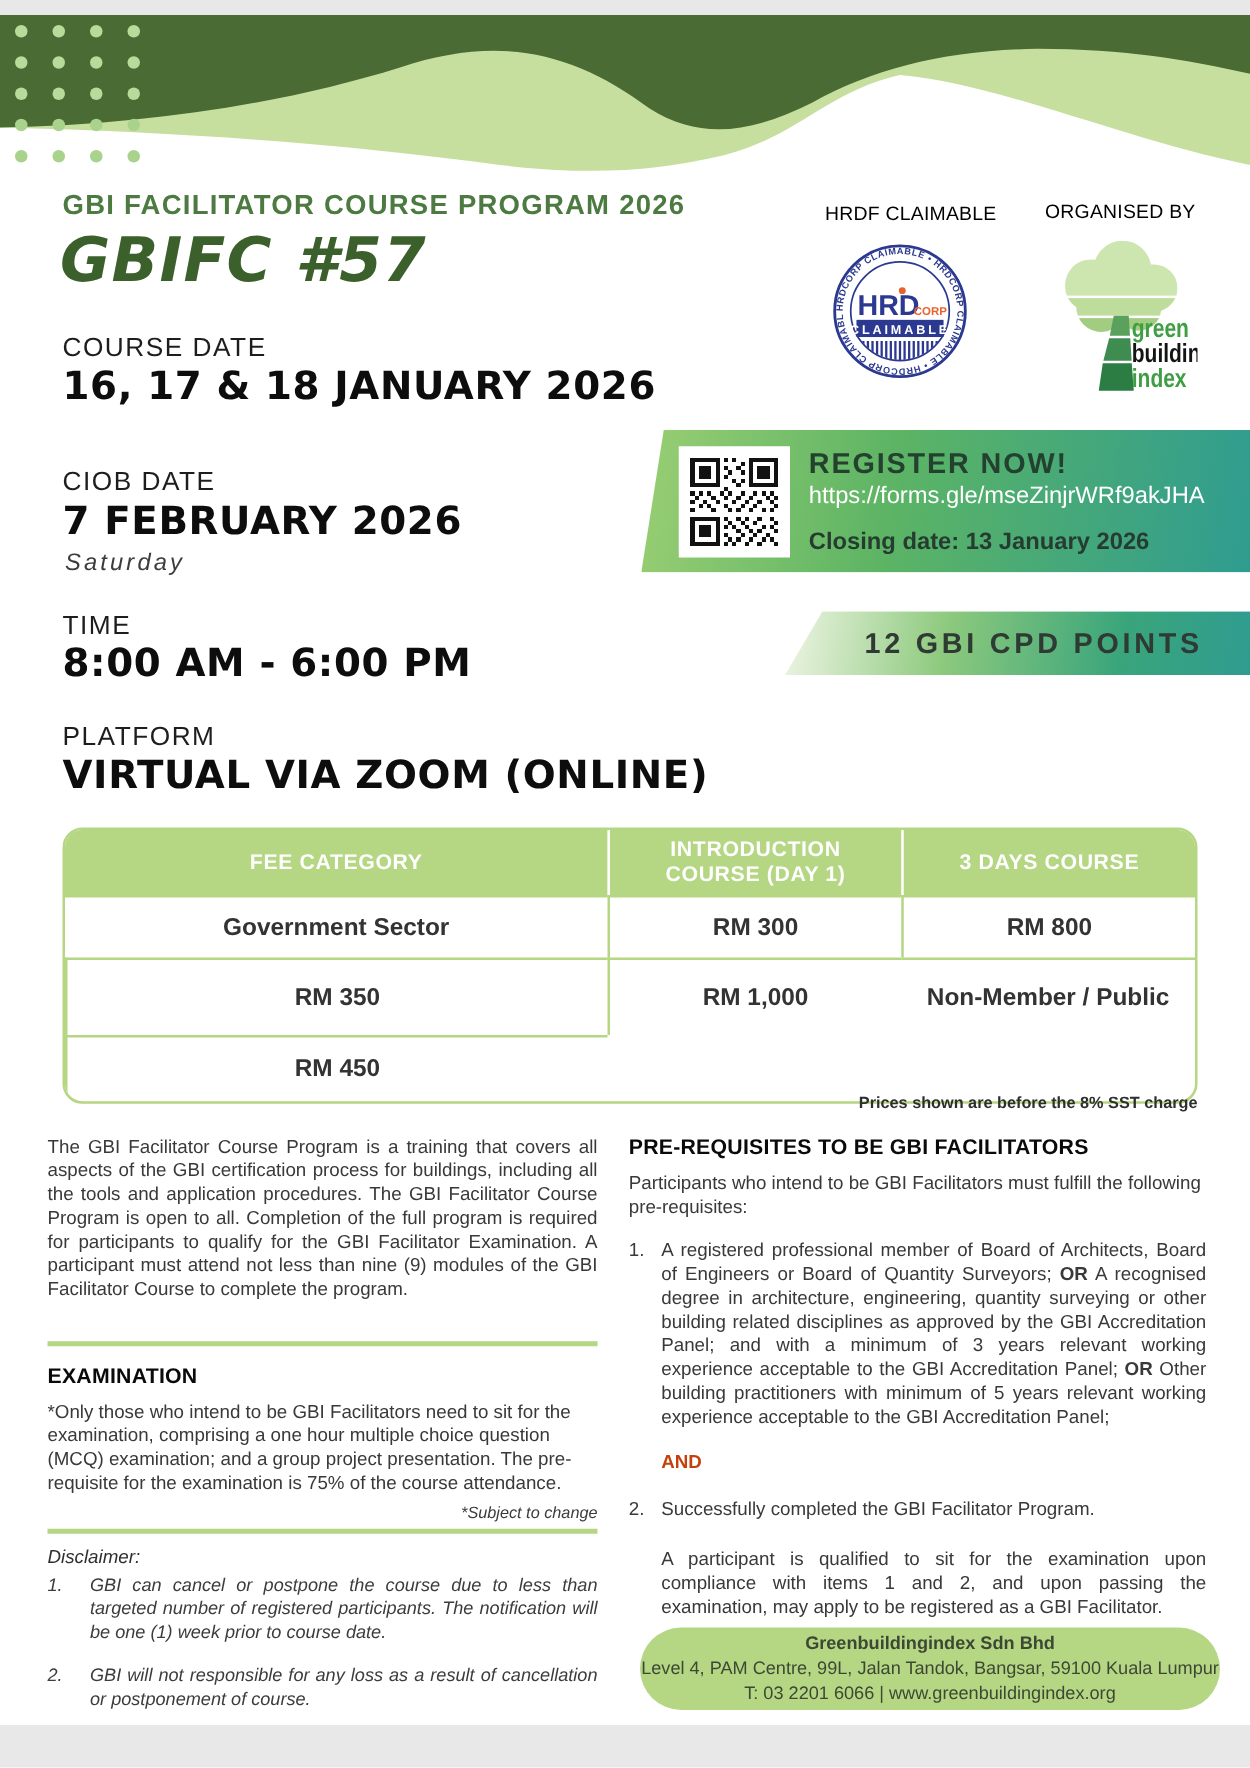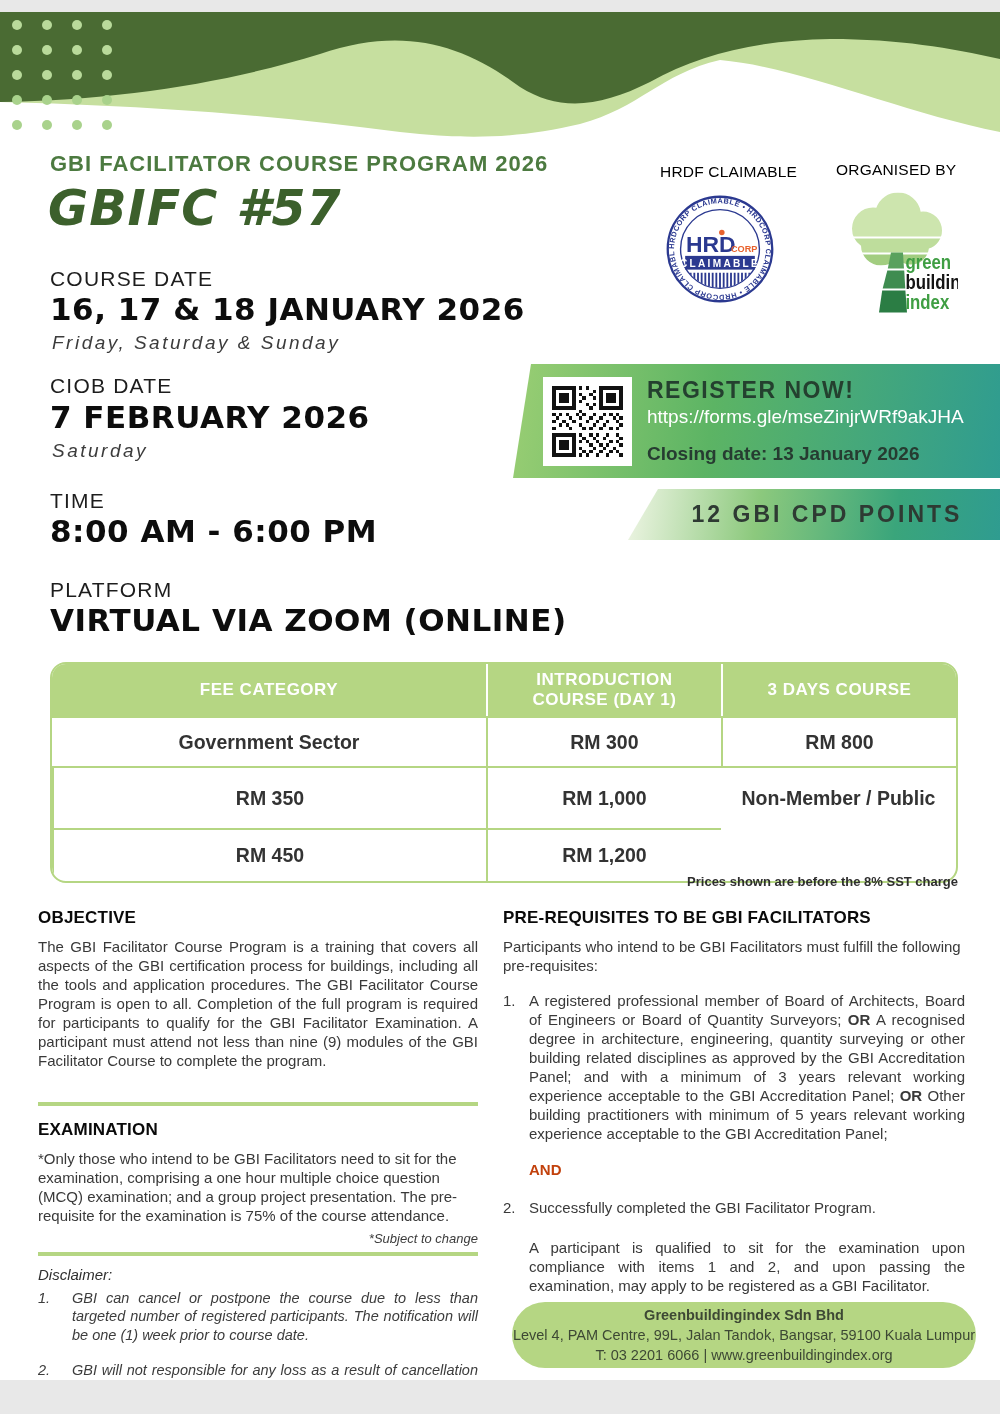--- a/index.html
+++ b/index.html
@@ -15,21 +15,21 @@
   .course-code{left:48px;top:168px;font-family:"DejaVu Sans",sans-serif;font-style:italic;
                font-weight:bold;font-size:49px;letter-spacing:1px;color:#3c602c;}
   .mini-label{font-size:15.5px;font-weight:normal;color:#000;letter-spacing:.2px;}
 
   
   .f-label{font-size:21px;color:#1d1d1d;letter-spacing:1.2px;}
   .f-big{font-family:"DejaVu Sans",sans-serif;font-weight:bold;font-size:31px;color:#0d0d0d;letter-spacing:.5px;}
   .f-sub{font-style:italic;font-size:19px;color:#3c3c3c;letter-spacing:2.5px;}
 
   
-  .register-banner{left:505px;top:352px;width:495px;height:114px;
+  .register-banner{left:505px;top:332px;width:495px;height:114px;
      background:linear-gradient(98deg,#9ccf74 0%,#5cb464 42%,#2f9c90 100%);
      clip-path:polygon(26px 0,100% 0,100% 100%,8px 100%);
      display:flex;align-items:center;}
   .qr-box{margin-left:38px;width:89px;height:89px;background:#fff;padding:6px;box-sizing:border-box;flex:none;}
   .qr-box svg{width:100%;height:100%;display:block;}
   .reg-text{margin-left:15px;}
   .reg-title{font-size:23px;font-weight:bold;color:#24402f;letter-spacing:1.5px;}
   .reg-url{font-size:19px;color:#fff;margin-top:2px;}
   .reg-closing{font-size:19px;font-weight:bold;color:#263c31;margin-top:15px;}
 
@@ -185,21 +185,20 @@
       <g font-family="Liberation Sans, sans-serif" font-weight="bold" font-size="21" transform="matrix(0.8 0 0 1 0 0)">
         <text x="78" y="79" fill="#3f9e43">green</text>
         <text x="78" y="99" fill="#141414">building</text>
         <text x="78" y="119" fill="#3f9e43">index</text>
       </g>
     </svg>
   </div>
 
   <div class="abs f-label" style="left:50px;top:255px;">COURSE DATE</div>
   <div class="abs f-big" style="left:50px;top:279px;">16, 17 &amp; 18 JANUARY 2026</div>
-  <div class="abs f-sub" style="left:52px;top:320px;">Friday, Saturday &amp; Sunday</div>
 
   <div class="abs f-label" style="left:50px;top:362px;">CIOB DATE</div>
   <div class="abs f-big" style="left:50px;top:387px;">7 FEBRUARY 2026</div>
   <div class="abs f-sub" style="left:52px;top:428px;">Saturday</div>
 
   <div class="abs f-label" style="left:50px;top:477px;">TIME</div>
   <div class="abs f-big" style="left:50px;top:501px;">8:00 AM - 6:00 PM</div>
 
   <div class="abs f-label" style="left:50px;top:566px;">PLATFORM</div>
   <div class="abs f-big" style="left:50px;top:590px;">VIRTUAL VIA ZOOM (ONLINE)</div>
@@ -247,26 +246,24 @@
     <div class="ft-cell ft-body row-a">RM 300</div>
     <div class="ft-cell ft-body row-a">RM 800</div>
 
     <div class="ft-cell ft-body row-b">RM 350</div>
     <div class="ft-cell ft-body row-b">RM 1,000</div>
 
     <div class="ft-cell ft-body first row-c">
         <span>Non-Member / Public</span>
       </div>
     <div class="ft-cell ft-body row-c">RM 450</div>
-    <div class="ft-cell ft-body row-c">RM 1,200</div>
   </div>
   <div class="abs table-footnote">Prices shown are before the 8% SST charge</div>
 
   <div class="abs col-left">
-    <h3 class="sec">OBJECTIVE</h3>
     <p class="body-text just">The GBI Facilitator Course Program is a training that covers all aspects of the GBI certification process for buildings, including all the tools and application procedures. The GBI Facilitator Course Program is open to all. Completion of the full program is required for participants to qualify for the GBI Facilitator Examination. A participant must attend not less than nine (9) modules of the GBI Facilitator Course to complete the program.</p>
     <hr class="divider" style="margin-top:32px;">
     <h3 class="sec" style="margin-top:14px;">EXAMINATION</h3>
     <p class="body-text">*Only those who intend to be GBI Facilitators need to sit for the examination, comprising a one hour multiple choice question (MCQ) examination; and a group project presentation. The pre-requisite for the examination is 75% of the course attendance.</p>
     <div class="sub-note">*Subject to change</div>
     <hr class="divider" style="margin-top:6px;">
     <div class="disc-label">Disclaimer:</div>
     <div class="disc-item">
       <span class="disc-num">1.</span>
       <span class="just">GBI can cancel or postpone the course due to less than targeted number of registered participants. The notification will be one (1) week prior to course date.</span>

